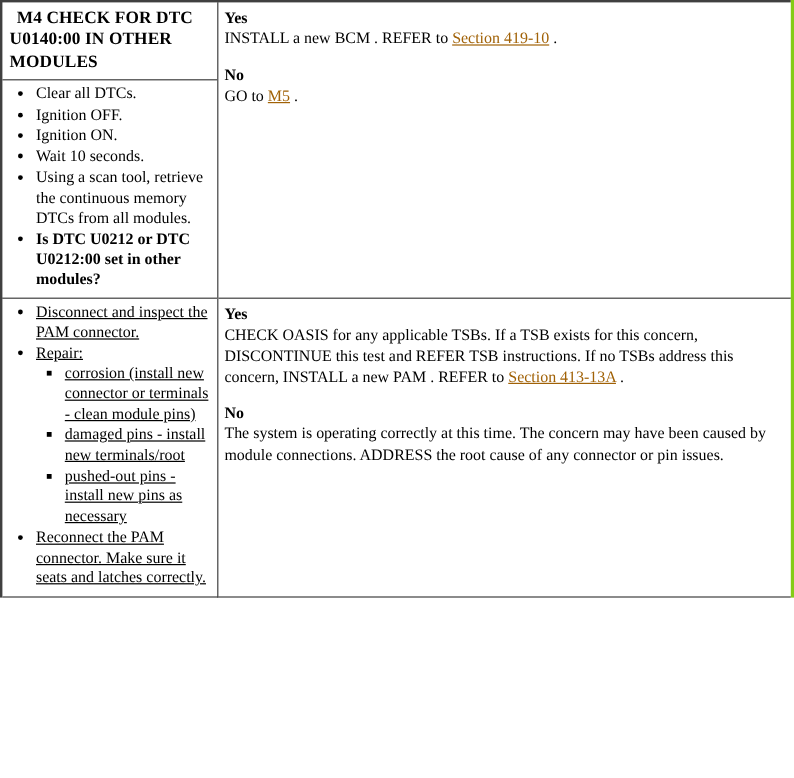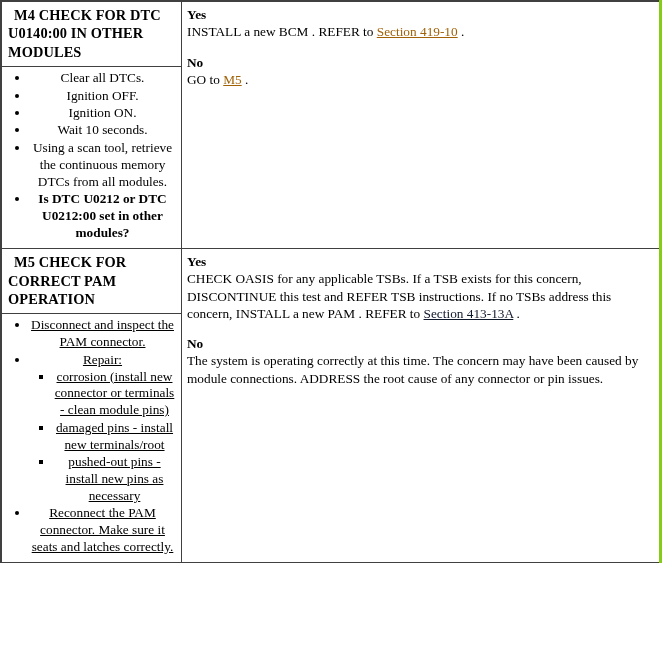--- a/index.html
+++ b/index.html
@@ -58,21 +58,20 @@
 
   
   .step-body {
     padding: 3px 6px 6px 2px;
     line-height: 1.27;
   }
   .step-body ul {
     margin: 0;
     padding-left: 26px;
     list-style-type: disc;
-    text-align: center;
   }
   .step-body ul ul {
     margin: 0;
     padding-left: 24px;
     list-style-type: square;
   }
   .step-body li {
     margin: 0 0 0.5px 0;
     padding: 0;
   }
@@ -94,21 +93,21 @@
   }
   .result .gap {
     height: 13px;
   }
 
   a.xref {
     color: #a16207;
     text-decoration: underline;
   }
   a.xref.visited {
-    color: #0f172a;
+    color: #a16207;
   }
 </style>
 </head>
 <body>
 
 <div class="doc">
 
   <table class="proc">
 
     <tbody>
@@ -150,28 +149,20 @@
           <div class="outcome">No</div>
           <div class="outcome-text"><span>GO to </span><a href="#" class="xref">M5</a><span> .</span></div>
         </div>
       </td>
     </tr>
 
     <tr>
       <td class="col-left" style="padding:0;">
         <table style="border-collapse:collapse;width:100%;table-layout:fixed;">
           <tbody>
-                <tr>
-            <td style="border:none;border-bottom:1px solid #404040;padding:0;">
-              <div class="step-head">
-                <span class="step-id">M5</span>
-                <span>CHECK FOR CORRECT PAM OPERATION</span>
-              </div>
-            </td>
-          </tr>
           <tr>
             <td style="border:none;padding:0;text-decoration:underline;">
               <div class="step-body">
                 <ul>
                   <li>Disconnect and inspect the PAM connector.</li>
                   <li>
                     <span>Repair:</span>
                     <ul>
                       <li>corrosion (install new connector or terminals - clean module pins)</li>
                       <li>damaged pins - install new terminals/root</li>

